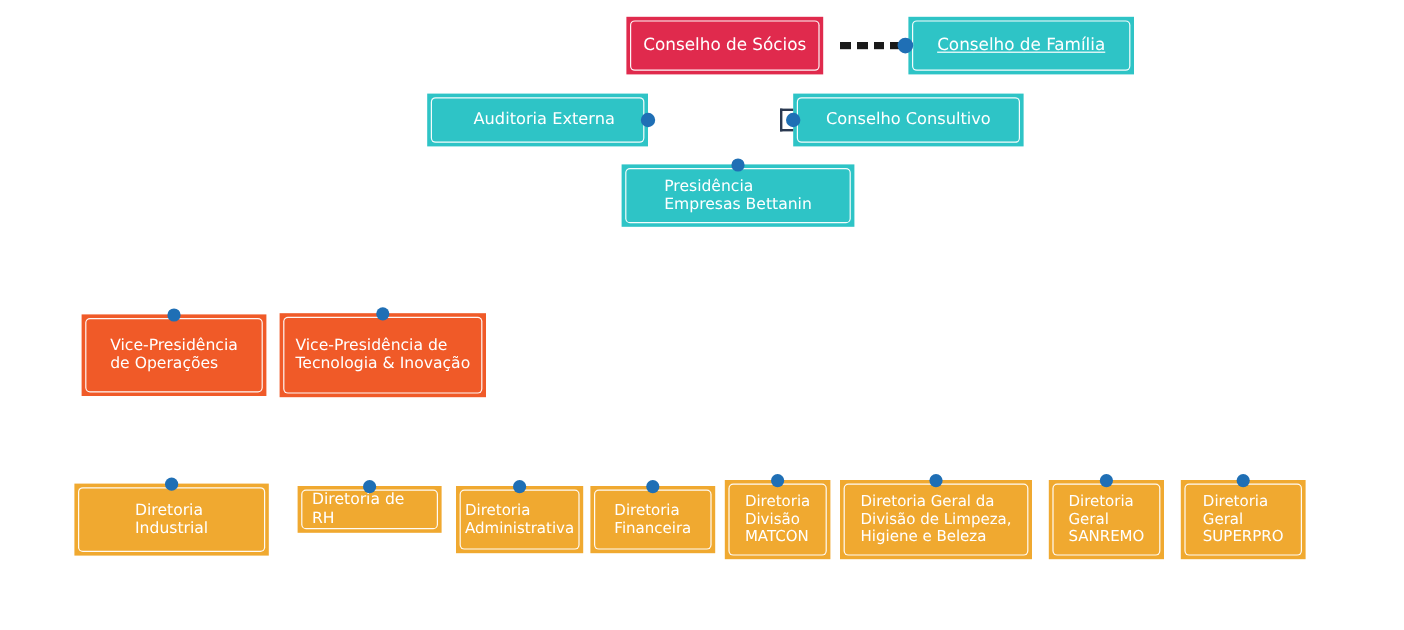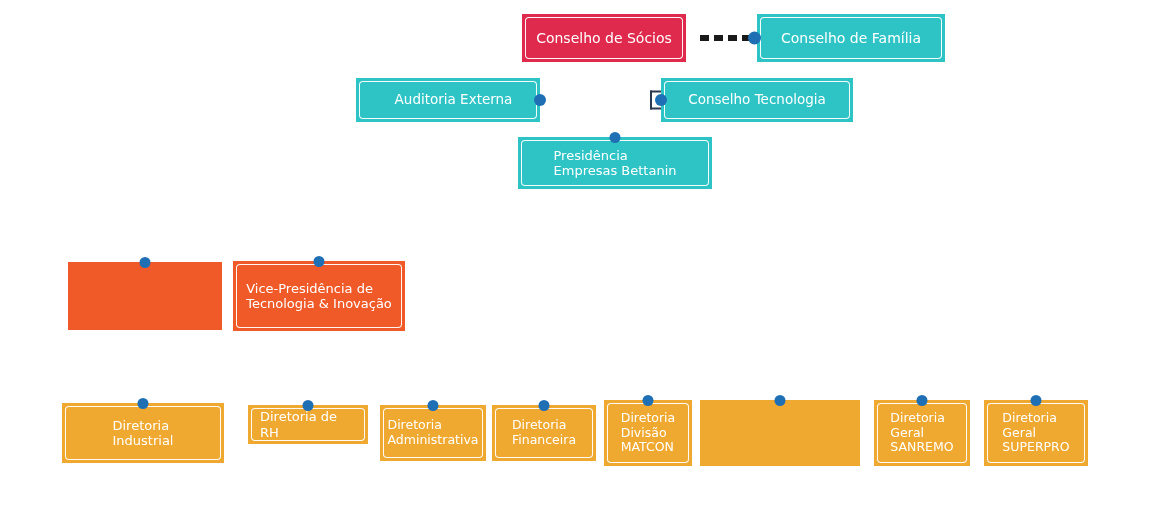--- a/index.html
+++ b/index.html
@@ -125,45 +125,47 @@
     <div class="plate" style="background: rgb(224, 42, 77);"></div>
     <div class="pill" style="background: rgb(224, 42, 77);">Conselho de Sócios</div>
   </div>
 
   <div class="dash-link" style="left: 700px; top: 35px; width: 52px;">
     <div class="endcap"></div>
   </div>
 
   <div class="node" style="left: 757px; top: 14px; width: 188px; height: 48px; font-size: 14px;">
     <div class="plate" style="background: rgb(46, 196, 198);"></div>
-    <div class="pill" style="background: rgb(46, 196, 198);">Conselho de Família</div>
+    <div class="pill" style="background: rgb(46, 196, 198); text-decoration: underline;">Conselho de Família</div>
   </div>
 
   <div class="node" style="left: 356px; top: 78px; width: 184px; height: 44px; font-size: 13.5px;">
     <div class="plate" style="background: rgb(46, 196, 198);"></div>
     <div class="pill" style="background: rgb(46, 196, 198); padding-left: 19px;">Auditoria Externa</div>
     <div class="dot-right"></div>
   </div>
 
   <div class="node" style="left: 661px; top: 78px; width: 192px; height: 44px; font-size: 13.5px;">
     <div class="plate" style="background: rgb(46, 196, 198);"></div>
-    <div class="pill" style="background: rgb(46, 196, 198);">Conselho Tecnologia</div>
+    <div class="pill" style="background: rgb(46, 196, 198);">Conselho Consultivo</div>
     <div class="bracket-left"></div>
     <div class="dot-left"></div>
   </div>
 
   <div class="node" style="left: 518px; top: 137px; width: 194px; height: 52px; font-size: 13px;">
     <div class="plate" style="background: rgb(46, 196, 198);"></div>
     <div class="pill" style="background: rgb(46, 196, 198);">Presidência
 Empresas Bettanin</div>
     <div class="dot-top"></div>
   </div>
 
   <div class="node" style="left: 68px; top: 262px; width: 154px; height: 68px; font-size: 13px;">
     <div class="plate" style="background: rgb(240, 90, 40);"></div>
+    <div class="pill" style="background: rgb(240, 90, 40);">Vice-Presidência
+de Operações</div>
     <div class="dot-top"></div>
   </div>
 
   <div class="node" style="left: 233px; top: 261px; width: 172px; height: 70px; font-size: 13px;">
     <div class="plate" style="background: rgb(240, 90, 40);"></div>
     <div class="pill" style="background: rgb(240, 90, 40);">Vice-Presidência de
 Tecnologia &amp; Inovação</div>
     <div class="dot-top"></div>
   </div>
 
@@ -197,20 +199,23 @@
   <div class="node" style="left: 604px; top: 400px; width: 88px; height: 66px; font-size: 12.5px;">
     <div class="plate" style="background: rgb(240, 169, 48);"></div>
     <div class="pill" style="background: rgb(240, 169, 48);">Diretoria
 Divisão
 MATCON</div>
     <div class="dot-top"></div>
   </div>
 
   <div class="node" style="left: 700px; top: 400px; width: 160px; height: 66px; font-size: 12.5px;">
     <div class="plate" style="background: rgb(240, 169, 48);"></div>
+    <div class="pill" style="background: rgb(240, 169, 48);">Diretoria Geral da
+Divisão de Limpeza,
+Higiene e Beleza</div>
     <div class="dot-top"></div>
   </div>
 
   <div class="node" style="left: 874px; top: 400px; width: 96px; height: 66px; font-size: 12.5px;">
     <div class="plate" style="background: rgb(240, 169, 48);"></div>
     <div class="pill" style="background: rgb(240, 169, 48);">Diretoria
 Geral
 SANREMO</div>
     <div class="dot-top"></div>
   </div>

